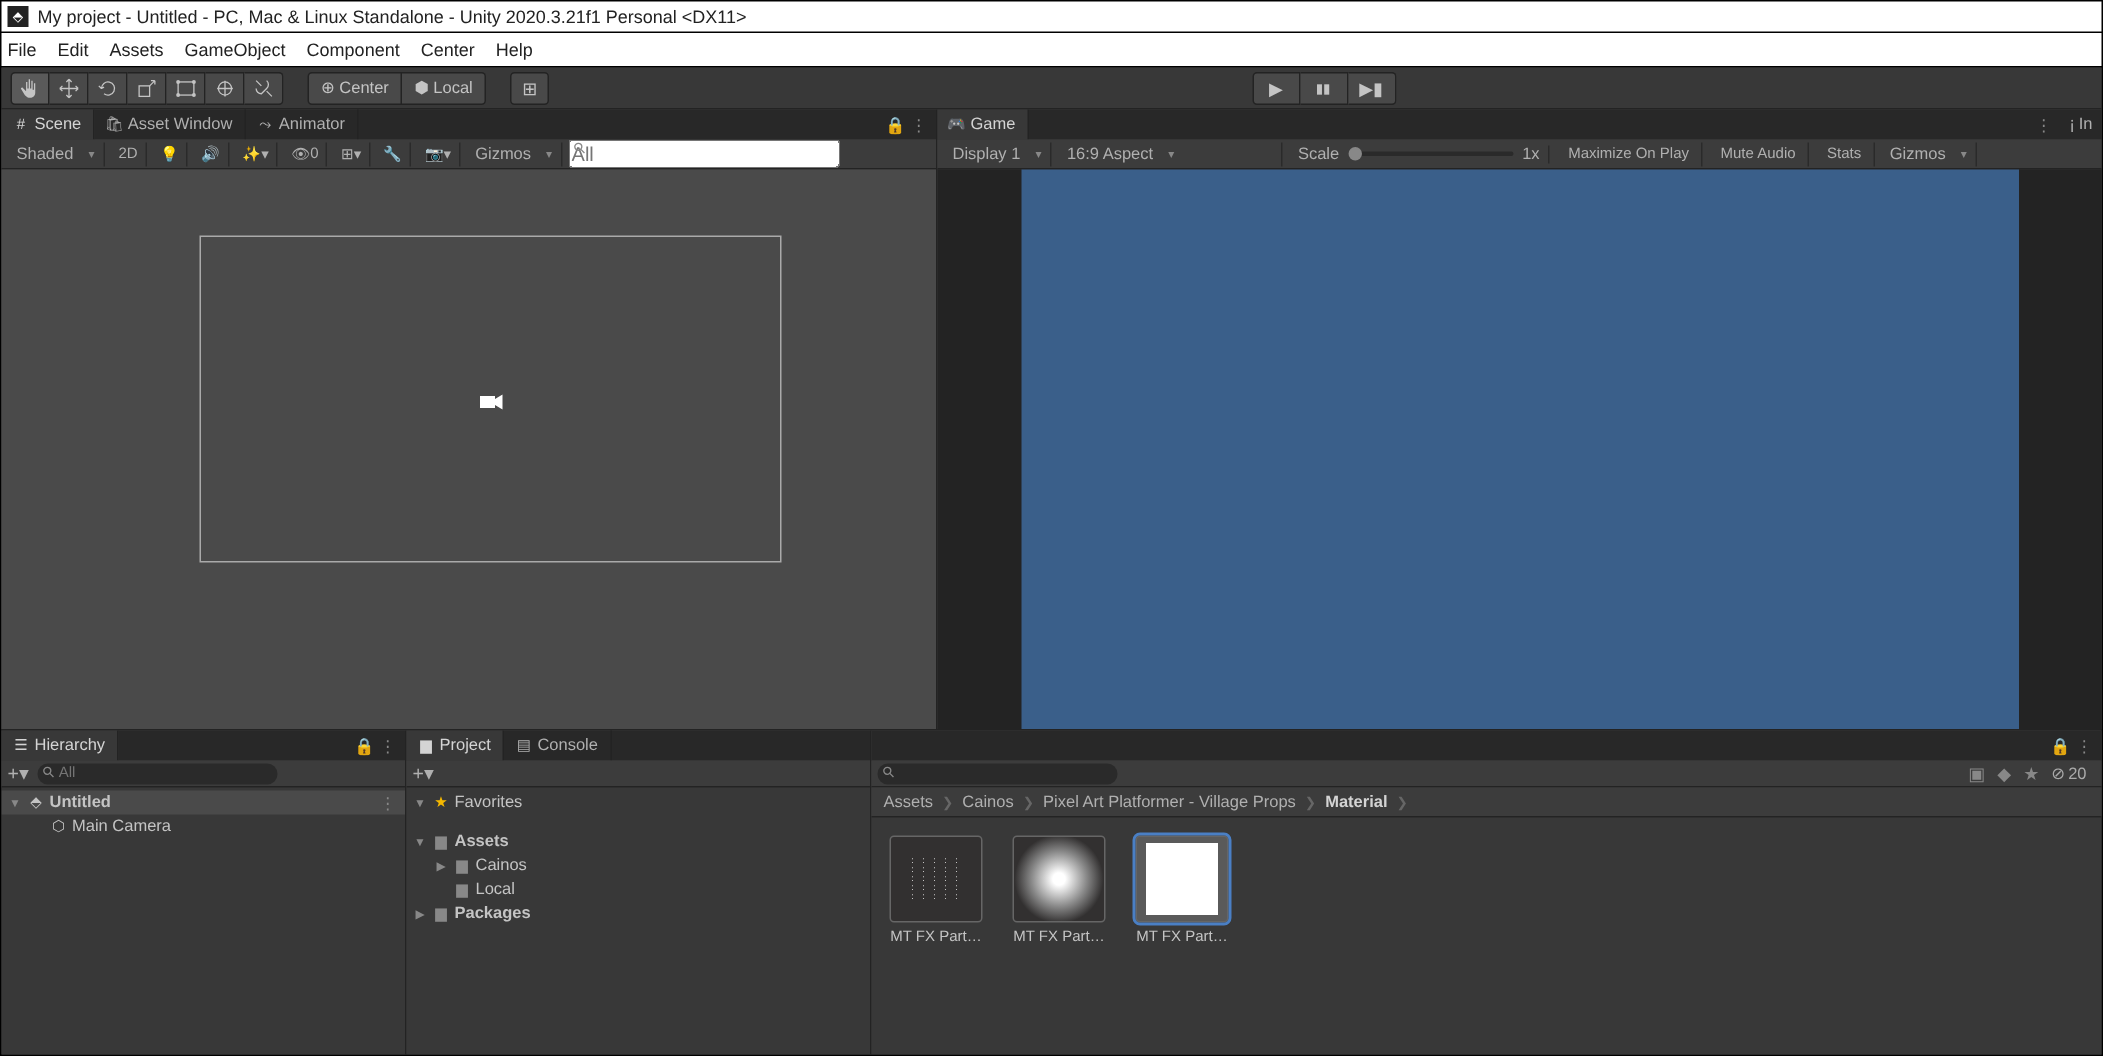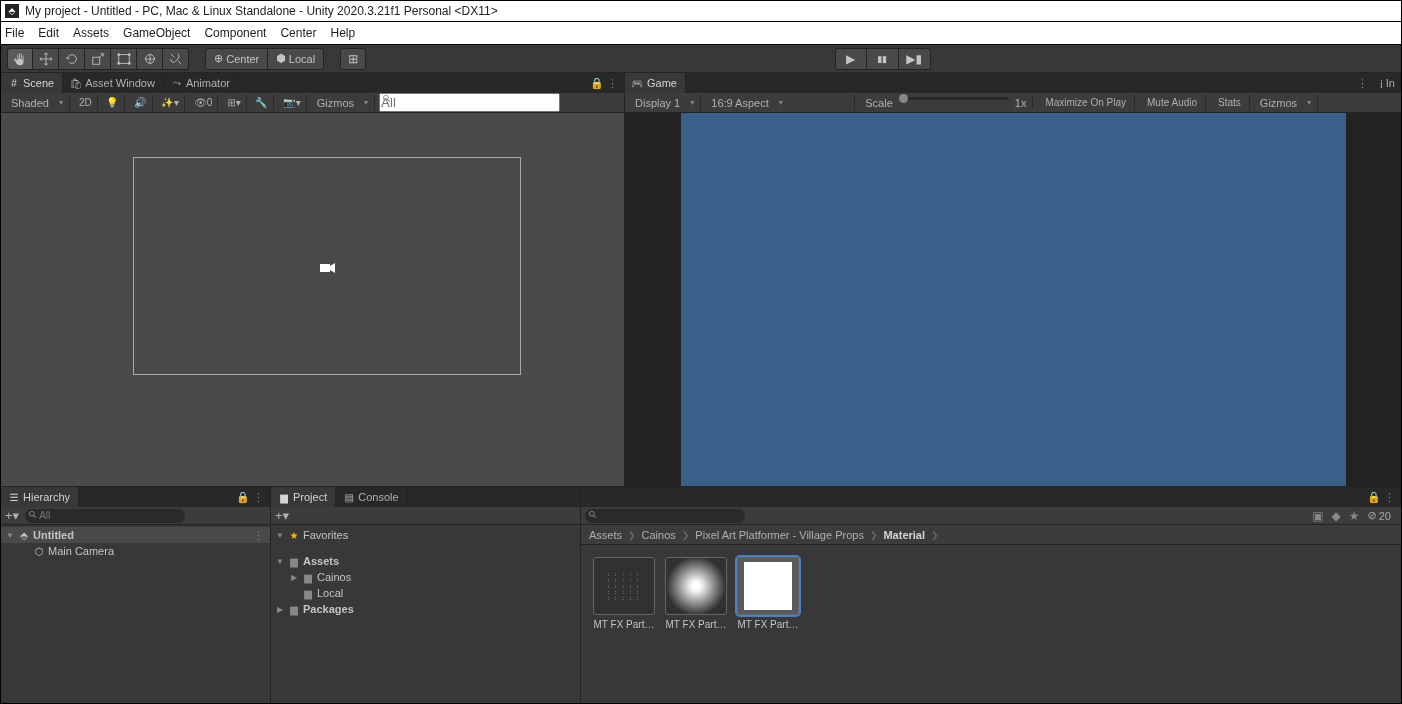--- a/index.html
+++ b/index.html
@@ -48,21 +48,21 @@
 .trow{height:16px;display:flex;align-items:center;padding-left:4px;gap:3px}
 .trow.sel{background:#4a4a4a}
 .trow .arr{width:10px;text-align:center;font-size:8px;color:#888}
 .trow .fic{width:12px;height:12px;display:inline-flex;align-items:center;justify-content:center;font-size:10px}
 .trow .fic.folder{color:#888}
 .trow .fic.star{color:#f5b800}
 .ind1{padding-left:18px}.ind2{padding-left:32px}
 .breadcrumb{height:20px;background:#3c3c3c;display:flex;align-items:center;padding:0 8px;font-size:11px;color:#b0b0b0;gap:6px;border-bottom:1px solid #232323}
 .breadcrumb .sep{color:#666;font-size:9px}
 .breadcrumb .cur{color:#d4d4d4;font-weight:700}
-.grid{flex:1;display:flex;align-items:flex-start;padding:12px;gap:10px}
+.grid{flex:1;display:flex;align-items:flex-start;padding:12px;gap:20px}
 .item{width:62px;display:flex;flex-direction:column;align-items:center;gap:4px}
 .thumb{width:62px;height:58px;background:#5a5a5a;border:1px solid #666;border-radius:3px;display:flex;align-items:center;justify-content:center;position:relative;overflow:hidden}
 .thumb.sel{outline:2px solid #4a7fc4}
 .thumb.t1{background:#323030}
 .thumb.t2{background:radial-gradient(circle,#fff 10%,#888 45%,#323030 72%)}
 .item .lbl{font-size:10px;color:#c4c4c4;white-space:nowrap;overflow:hidden;text-overflow:ellipsis;width:62px;text-align:center}
 .dots-pattern{color:#ddd;font-size:6px;line-height:6px;letter-spacing:2px;text-align:center}
 .rtools{display:flex;gap:8px;margin-left:auto;padding-right:6px;color:#888;font-size:12px}
 .pcount{display:flex;align-items:center;gap:2px;color:#aaa;font-size:11px}
 svg{display:block}
@@ -202,21 +202,21 @@
             <span>In</span>
           </div>
       </div>
       <div class="subbar">
         <div class="drop">
             <span>Display 1</span>
           </div>
         <div class="drop" style="flex:0 0 150px">
             <span>16:9 Aspect</span>
           </div>
-        <div style="display:flex;gap:6px;padding:0 6px;border-right:1px solid #2a2a2a">
+        <div style="display:flex;align-items:center;gap:6px;padding:0 6px;border-right:1px solid #2a2a2a">
           <span>Scale</span>
           <div style="width:110px;height:3px;background:#2a2a2a;position:relative;border-radius:2px">
               <div style="position:absolute;left:0;top:-3px;width:9px;height:9px;background:#888;border-radius:50%"></div>
             </div>
           <span>1x</span>
         </div>
         <div class="sbtn" style="padding:0 8px">Maximize On Play</div>
         <div class="sbtn" style="padding:0 8px">Mute Audio</div>
         <div class="sbtn" style="padding:0 8px">Stats</div>
         <div class="drop">

